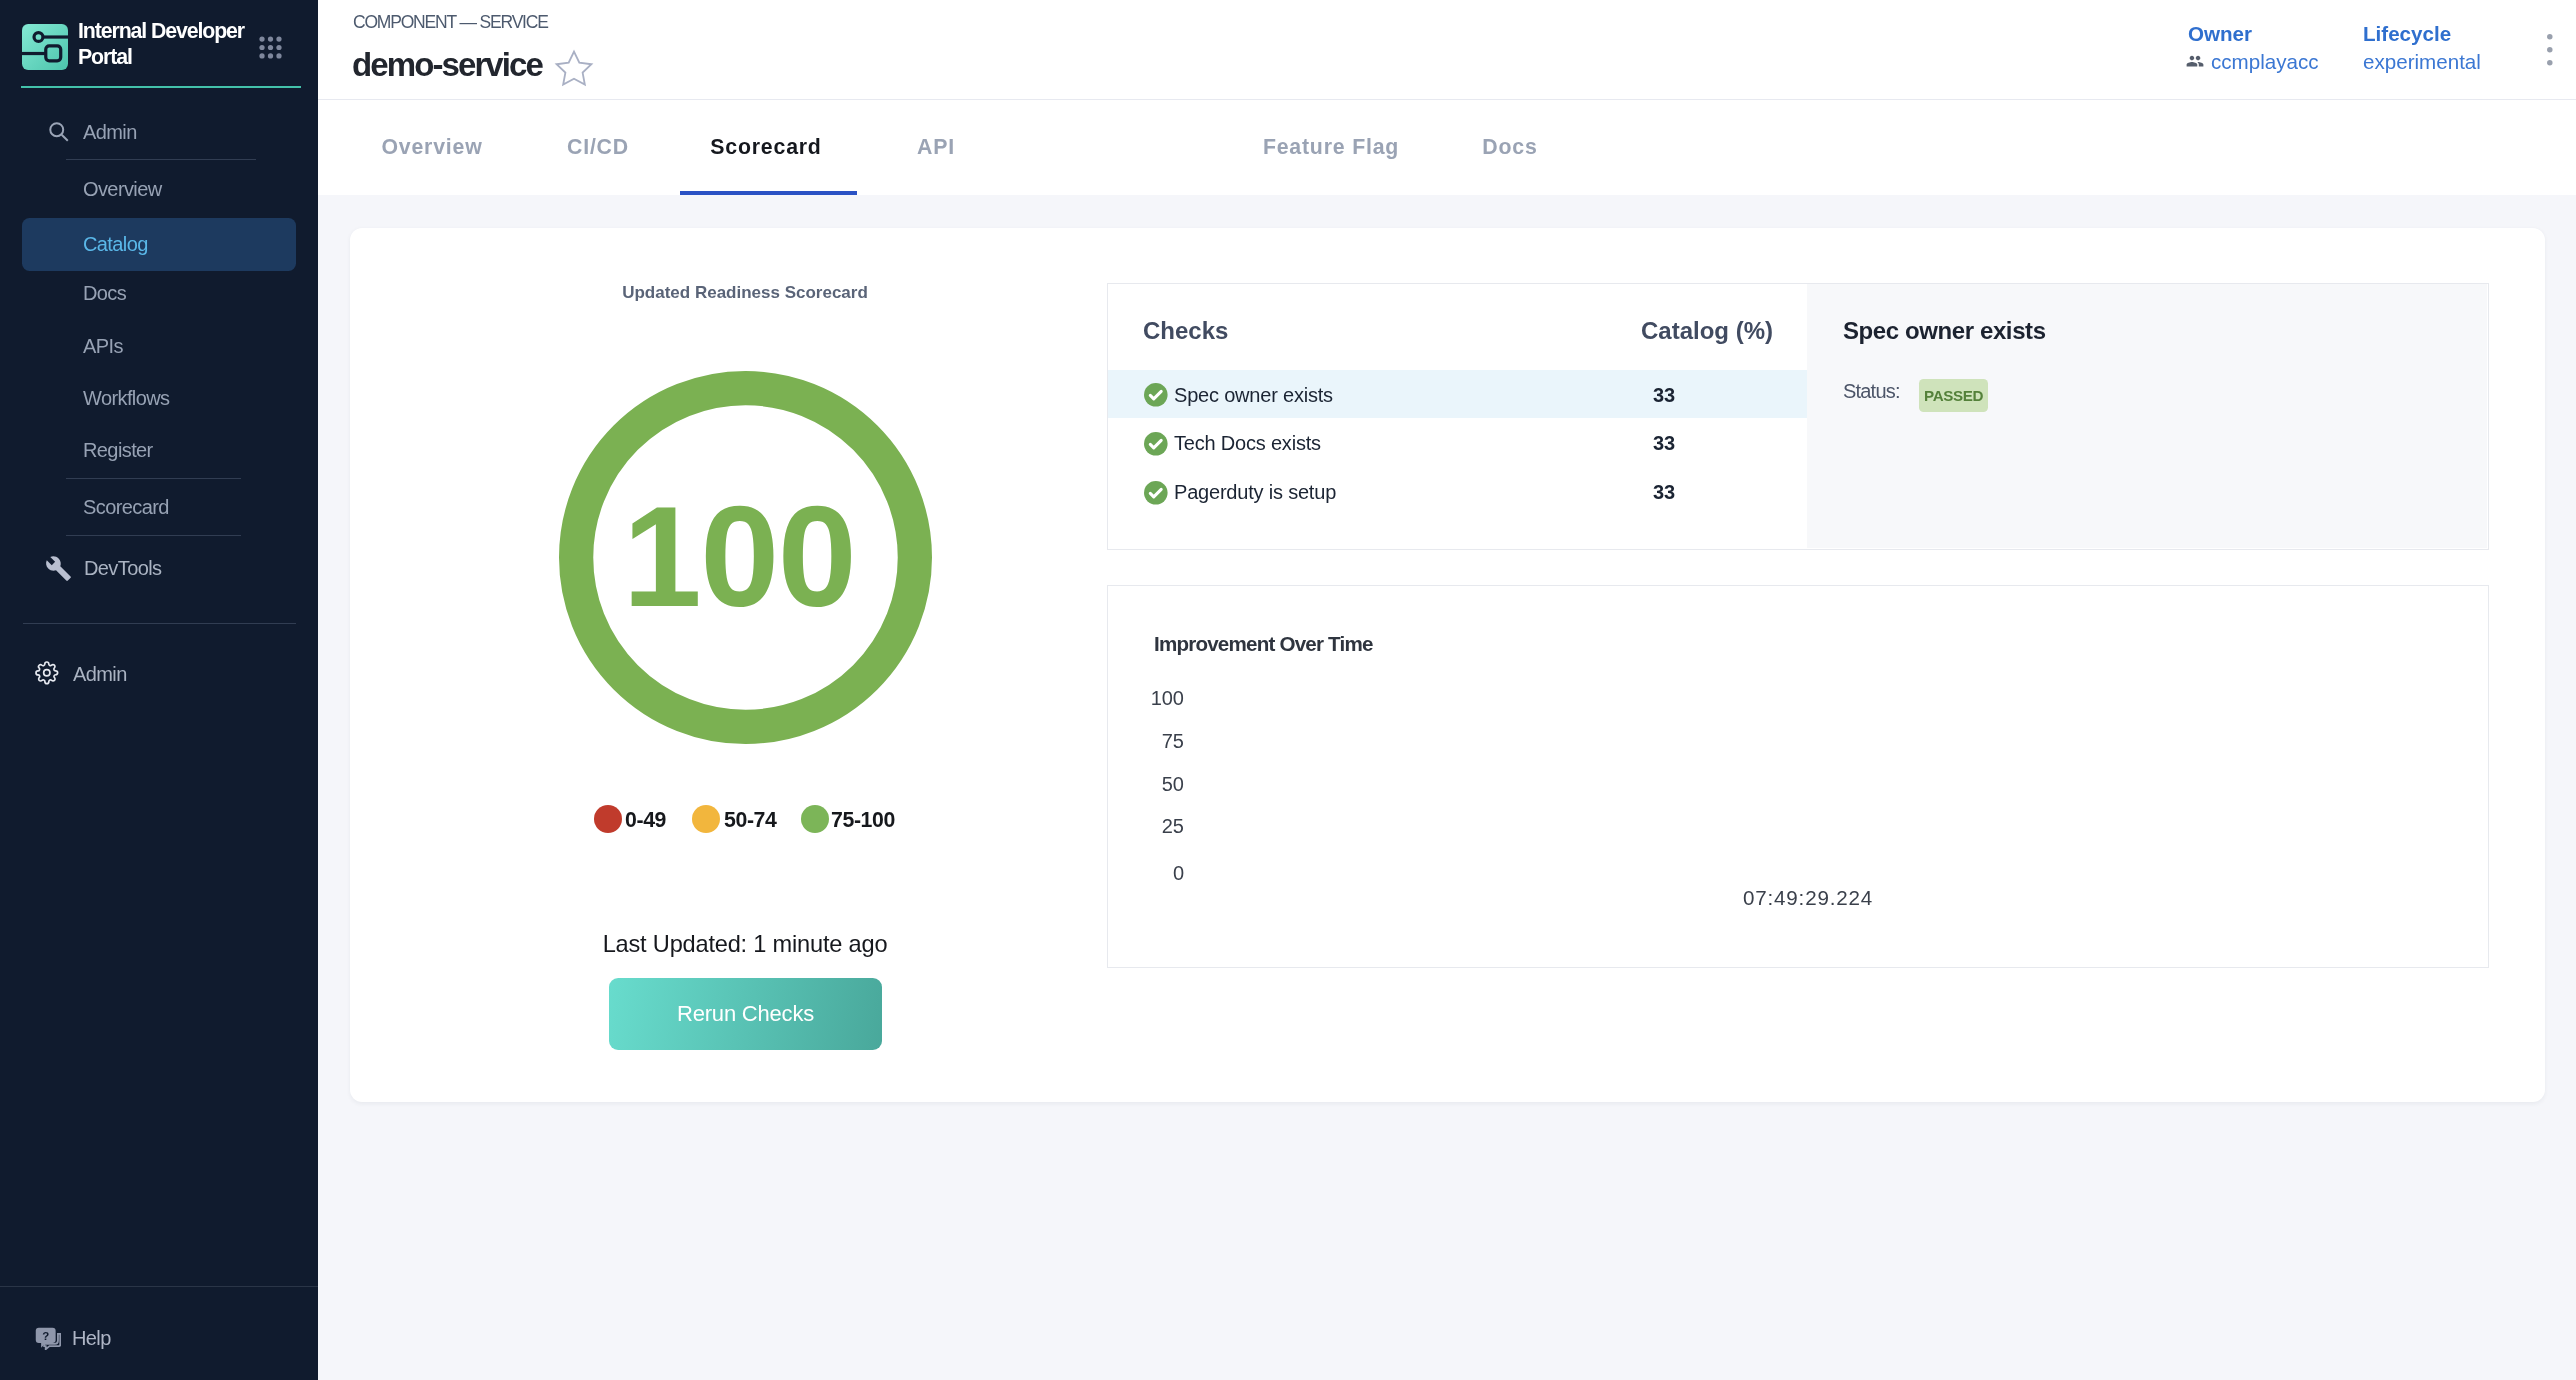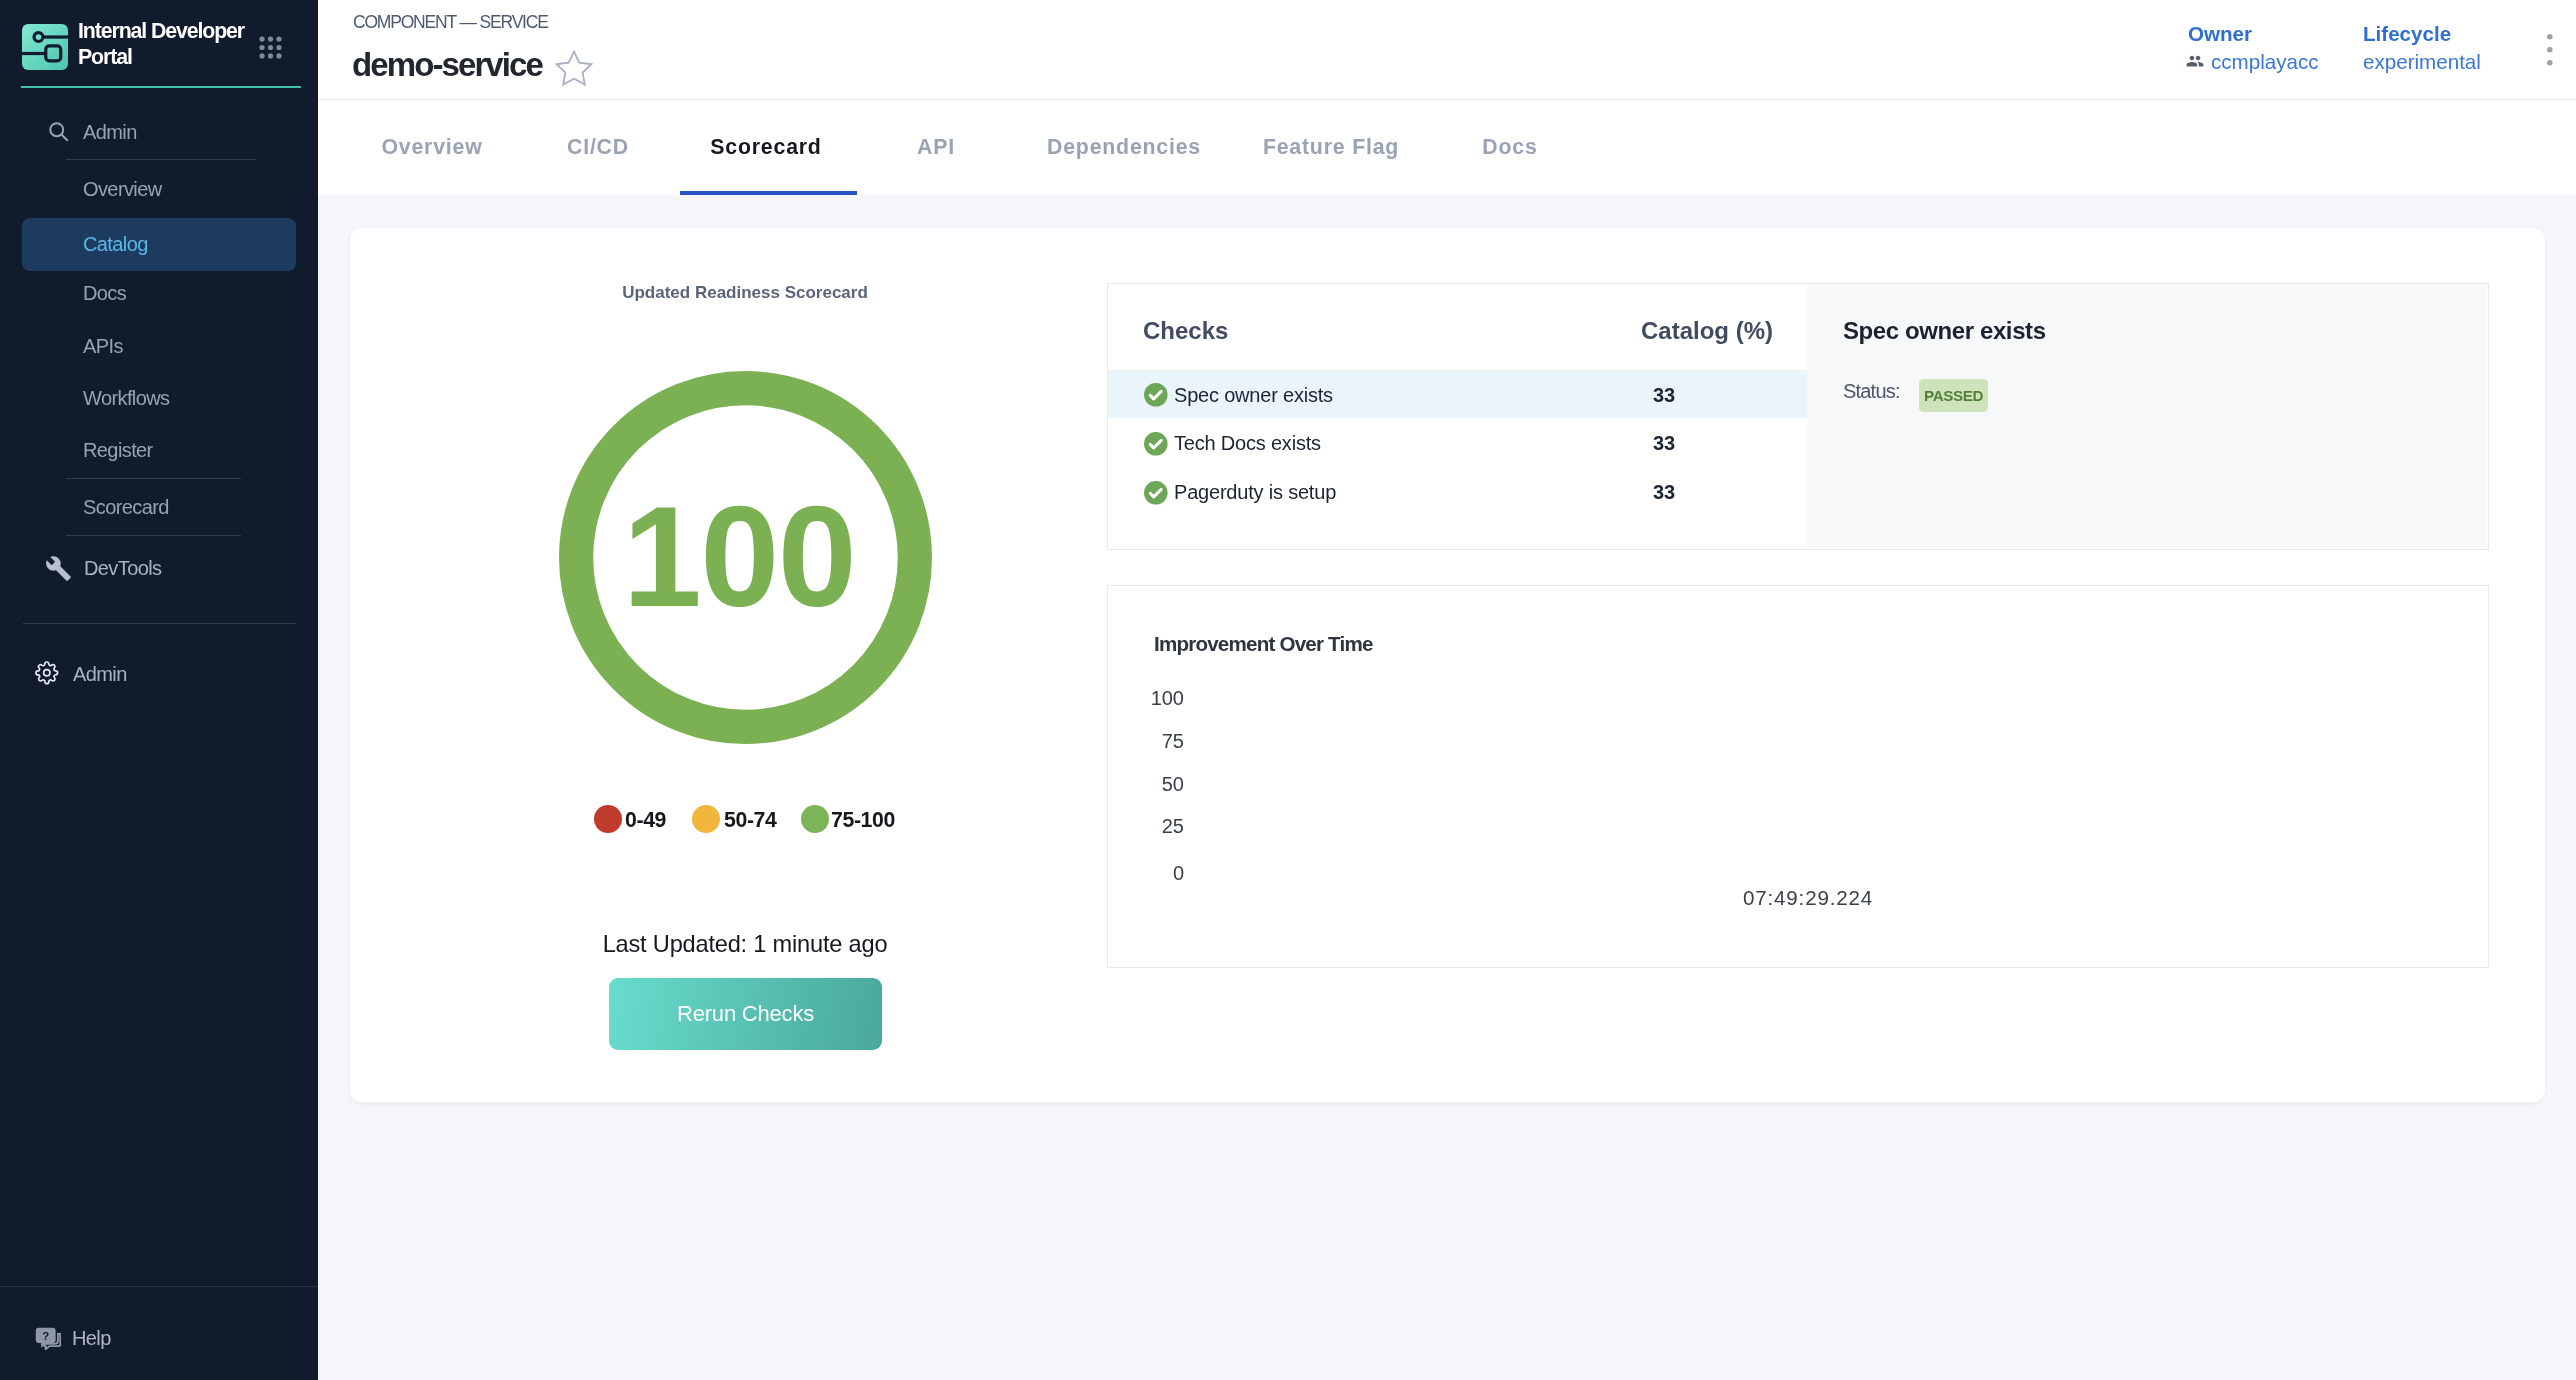--- a/index.html
+++ b/index.html
@@ -152,21 +152,20 @@
   <circle cx="5" cy="6" r="3.6"></circle>
     <circle cx="5" cy="23" r="3.6"></circle>
     <circle cx="5" cy="40" r="3.6"></circle>
 </svg>
 
 <div id="tabs">
   <div class="tab" style="left:114px;">Overview</div>
   <div class="tab" style="left:280px;">CI/CD</div>
   <div class="tab active" style="left:448px;">Scorecard</div>
   <div class="tab" style="left:618px;">API</div>
-  <div class="tab" style="left:806px;">Dependencies</div>
   <div class="tab" style="left:1013px;">Feature Flag</div>
   <div class="tab" style="left:1192px;">Docs</div>
   <div id="tab-underline"></div>
 </div>
 
 <div id="card"></div>
 
 <div id="g-title">Updated Readiness Scorecard</div>
 <svg id="gauge" width="373" height="373" viewBox="0 0 490 490">
   <circle cx="245" cy="245" r="222.5" fill="none" stroke="#7bb152" stroke-width="45"></circle>

